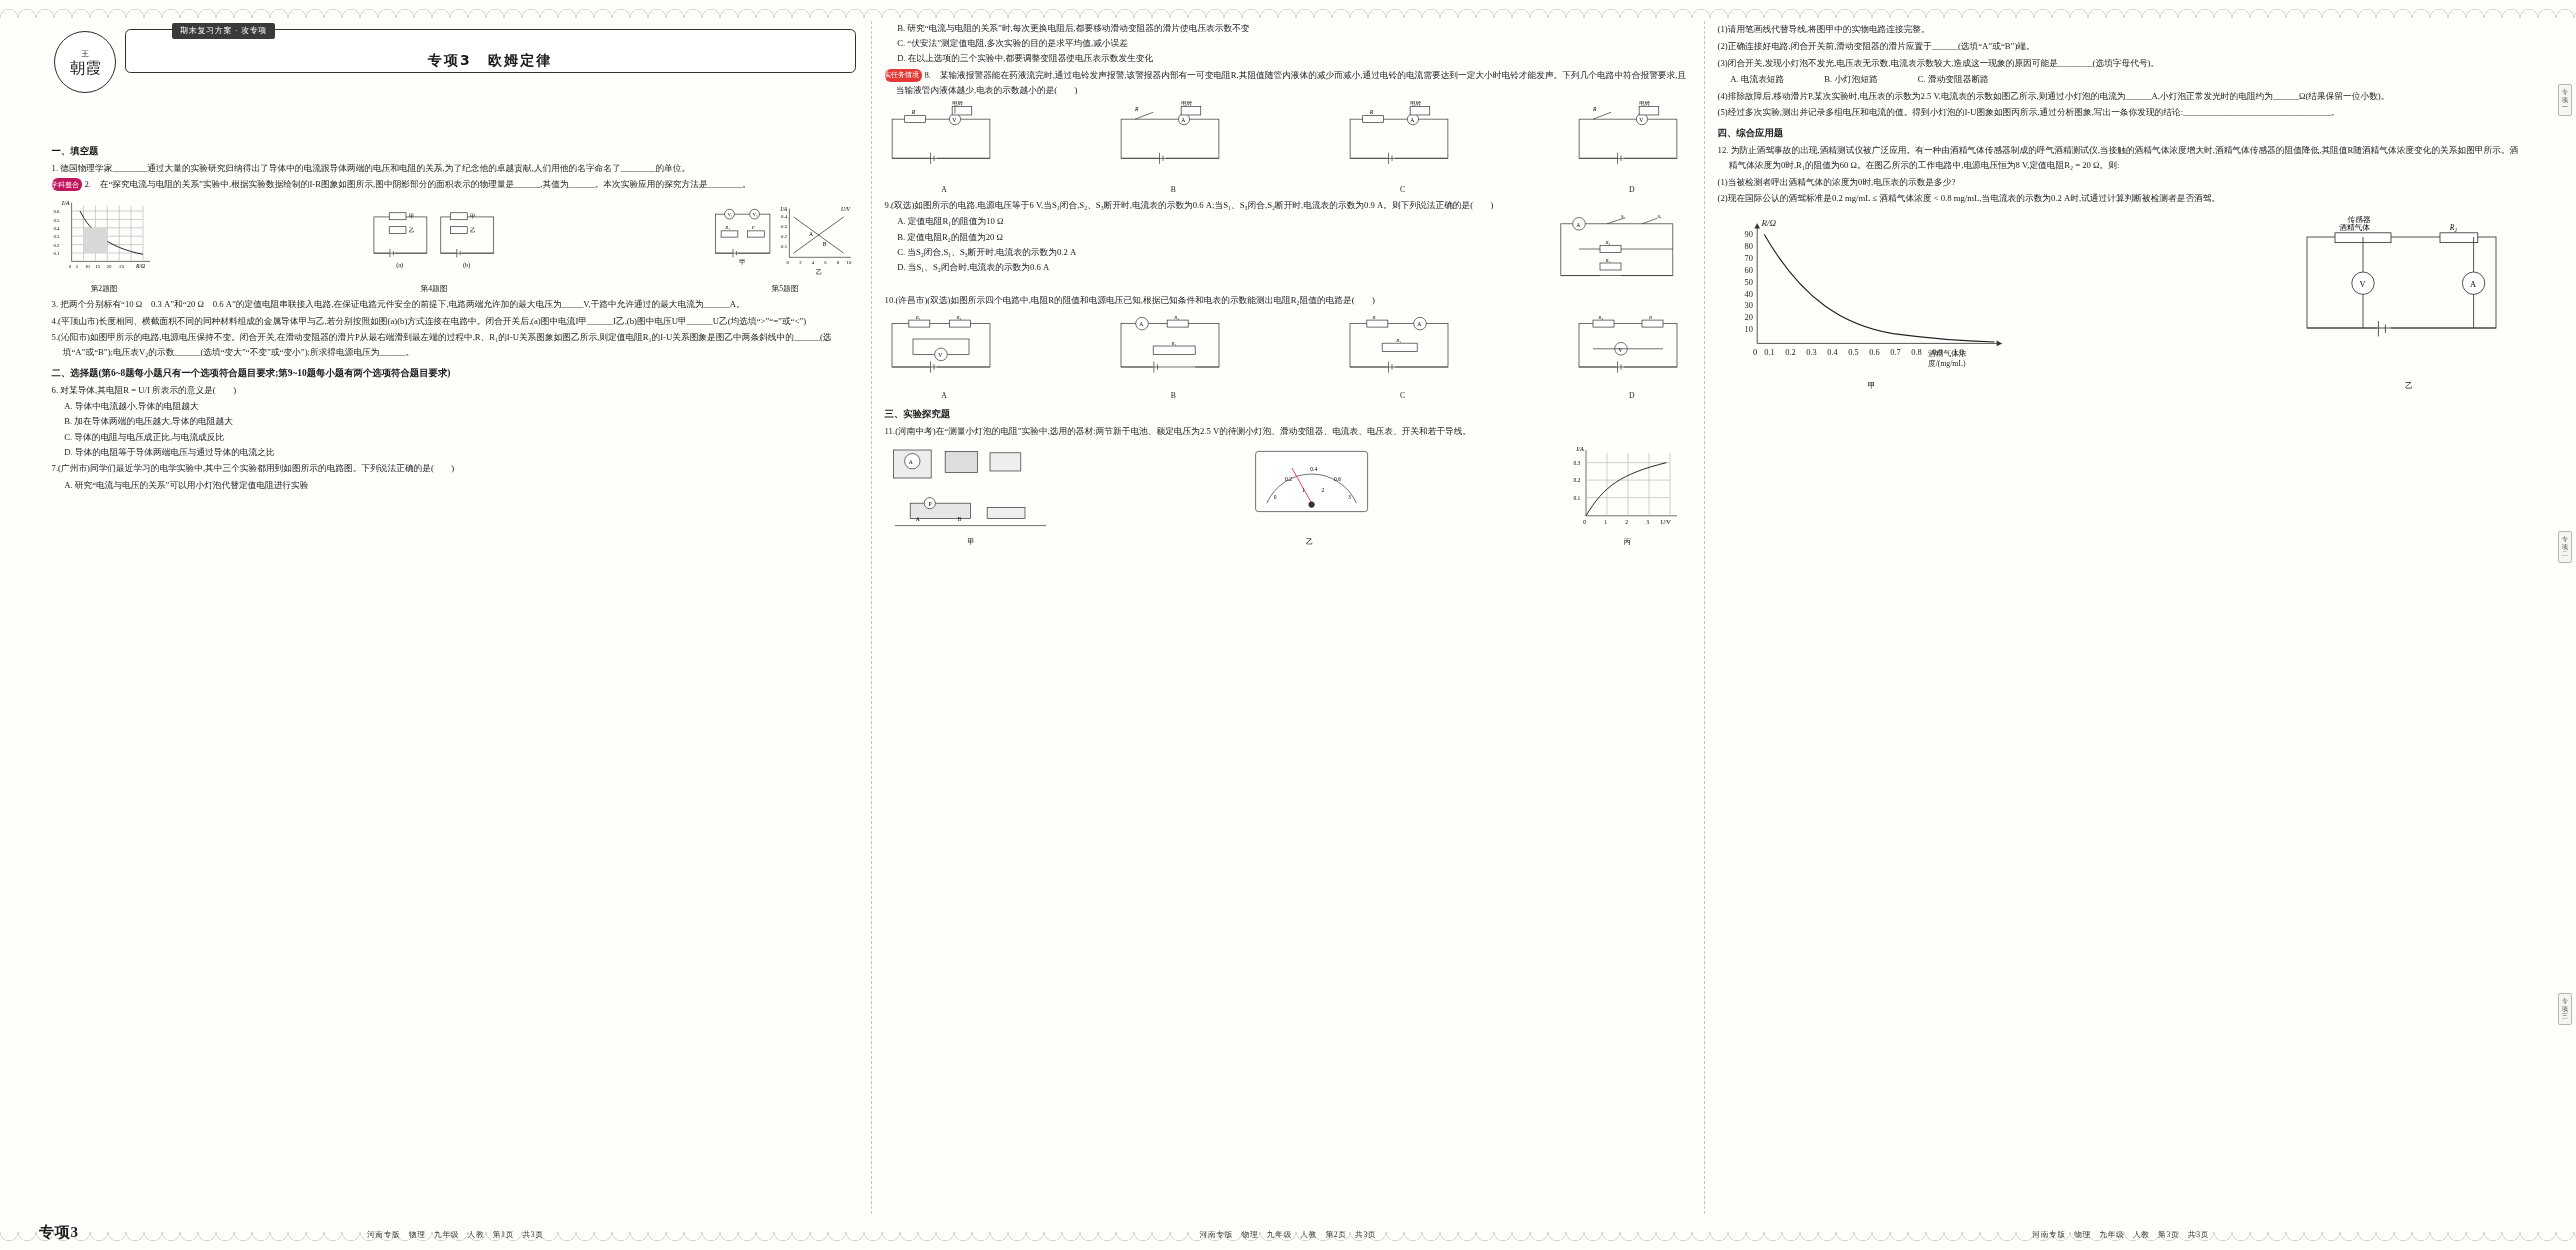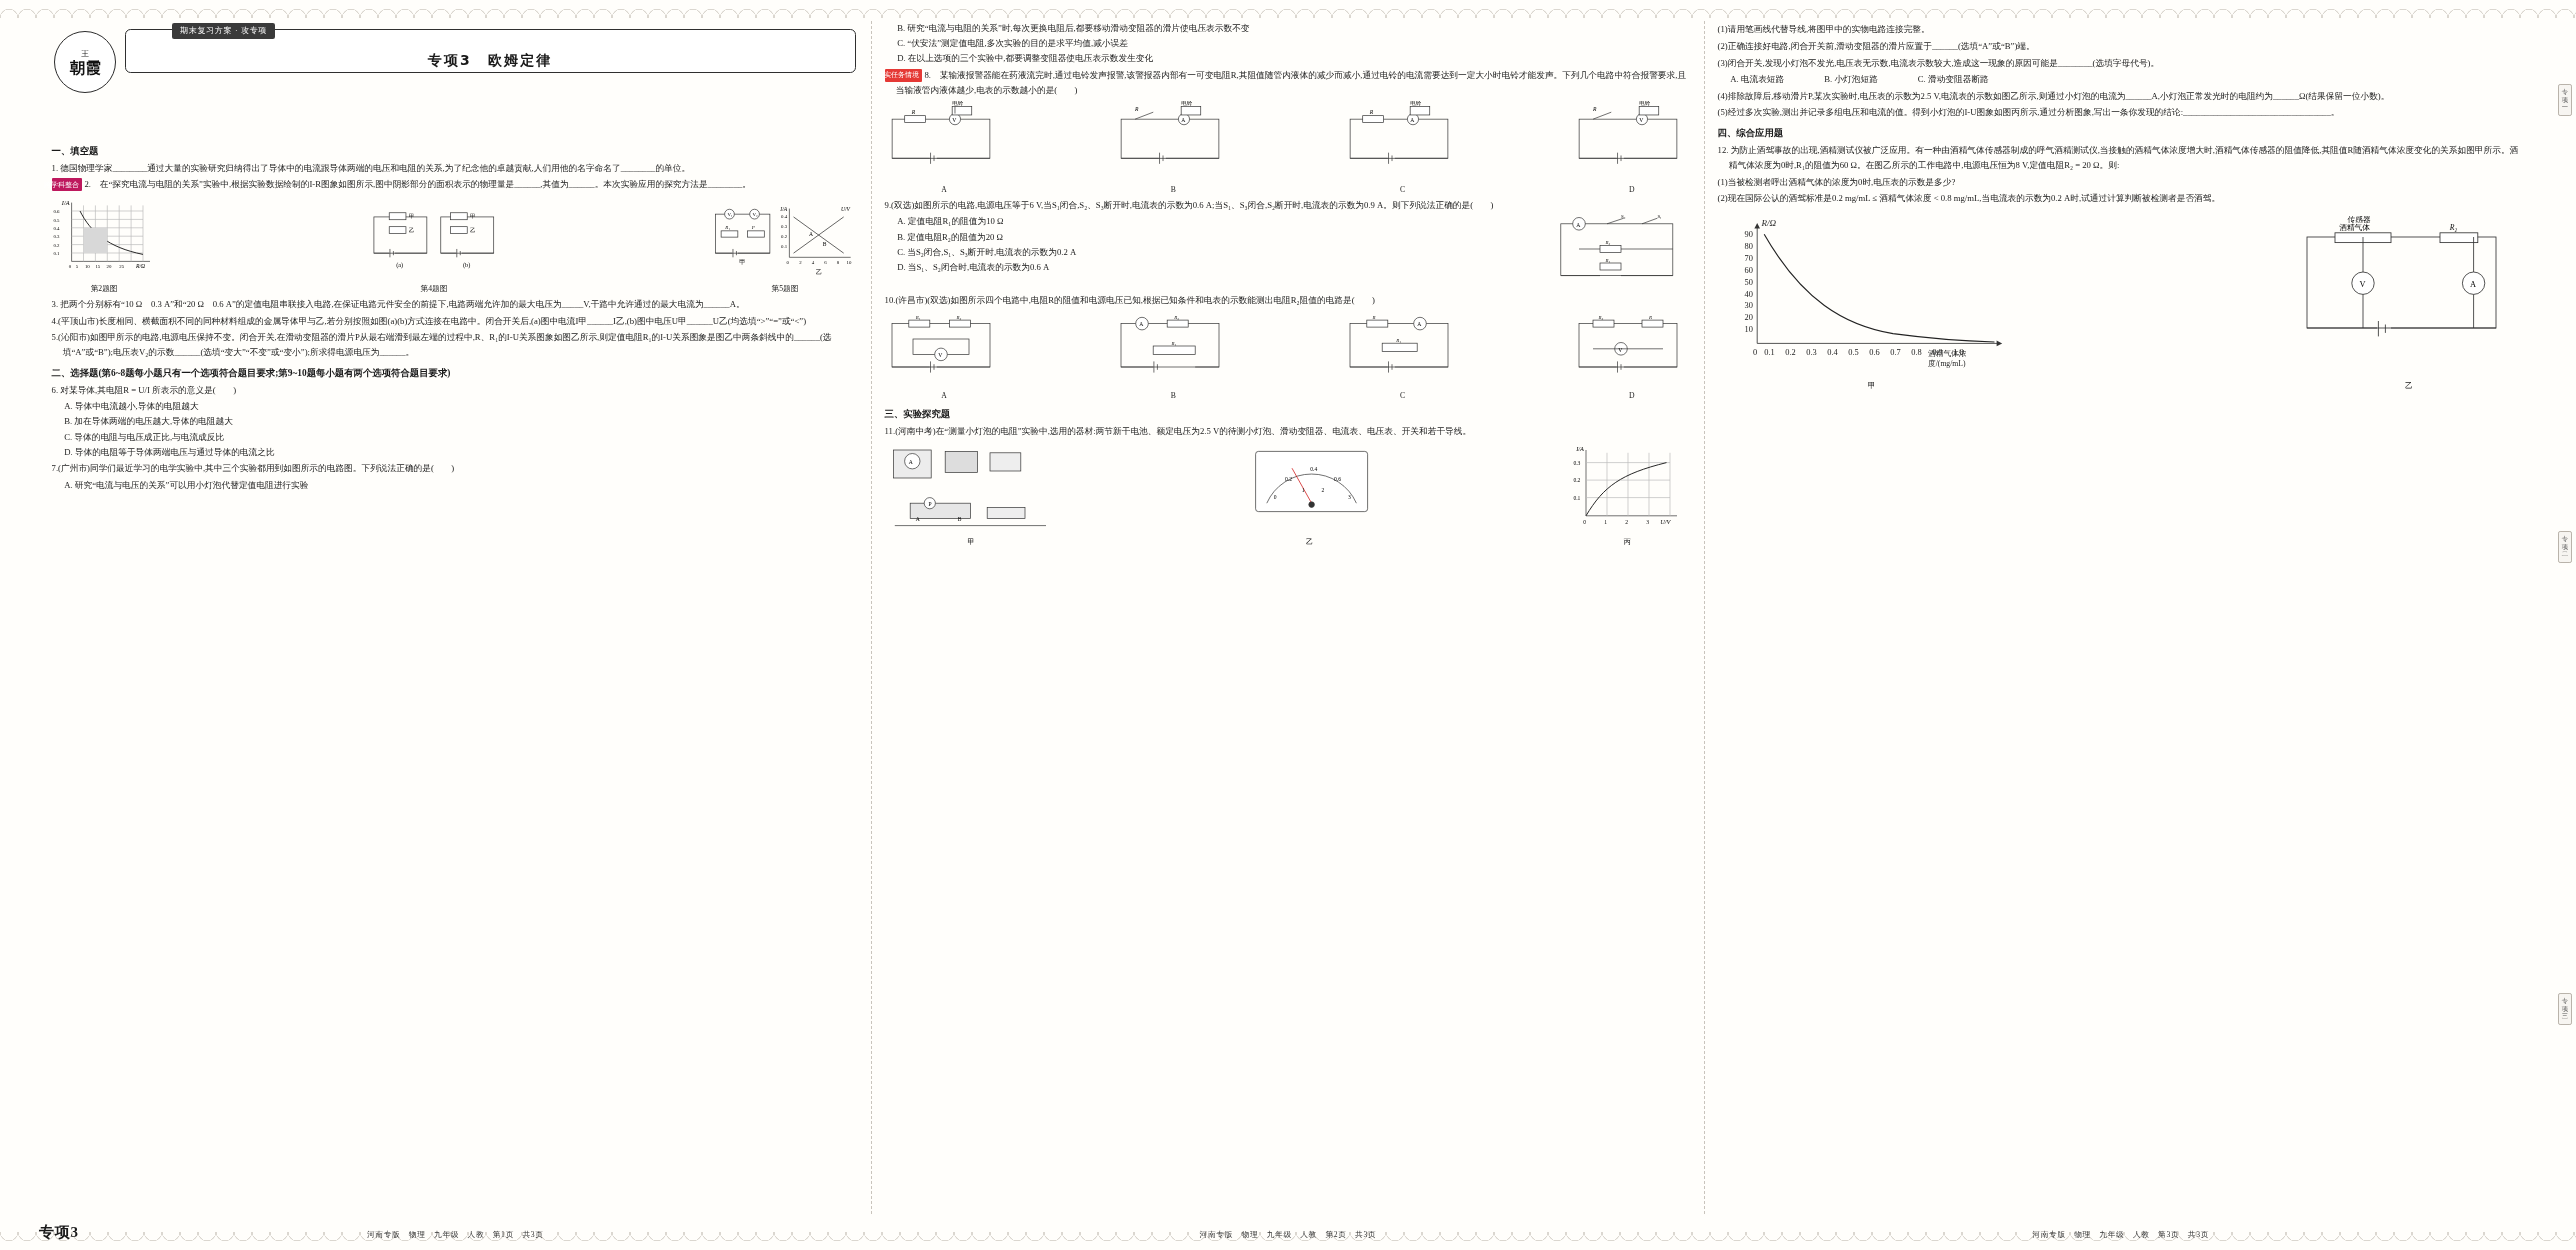--- a/index.html
+++ b/index.html
@@ -52,21 +52,21 @@
   .logo{
     position:absolute;left:2.8px;top:4.2px;width:60px;height:60px;
     border-radius:50%;
     background:#fff;
     border:1.4px solid #2b2b2b;
     display:flex;align-items:center;justify-content:center;
     flex-direction:column;
     font-family:"DejaVu Serif",serif;
   }
   .logo .l1{font-size:7.7px;letter-spacing:0.7px;color:#222;}
-  .logo .l2{font-size:15.4px;font-weight:bold;color:#111;line-height:15.4px;}
+  .logo .l2{font-size:15.4px;font-weight:normal;color:#111;line-height:15.4px;}
   .title-box{
     position:absolute;left:73px;right:2.8px;top:2.8px;
     border:1.4px solid #2f2f2f;border-radius:5.6px;
     height:44px;
     box-sizing:border-box;
     background:#fff;
   }
   .ribbon{
     position:absolute;left:46px;top:-7.7px;
     background:#3a3a3a;color:#fff;
@@ -82,21 +82,21 @@
     text-align:center;font-size:7.7px;color:#555;margin-top:5.6px;
     letter-spacing:0.7px;
   }
   .sub-title .line{display:inline-block;width:21px;border-top:0.7px solid #aaa;vertical-align:middle;margin:0 4.2px;}
 
   .sec-head{font-weight:bold;font-size:9.4px;margin:4.2px 0 1.4px;}
   .qi{margin:1.4px 0;text-indent:-11.2px;padding-left:11.2px;}
   .opt{padding-left:12.6px;}
   .tag{
     display:inline-block;background:#e53935;color:#fff;font-size:7px;
-    padding:0.7px 3.5px;border-radius:1px;margin-right:2.1px;vertical-align:0.7px;
+    padding:0.7px 3.5px;border-radius:6px;margin-right:2.1px;vertical-align:0.7px;
     font-family:"DejaVu Sans",sans-serif;
   }
   .tag.blue{background:#be185d;}
   .fig-row{display:flex;justify-content:space-between;align-items:flex-end;margin:4.2px 0 1.4px;}
   .fig{flex:0 0 auto;text-align:center;font-size:7.7px;}
   .cap{font-size:7.7px;text-align:center;margin-top:1.4px;}
   .footer{
     position:absolute;left:39px;right:39px;bottom:9.8px;
     display:flex;align-items:flex-end;
   }

